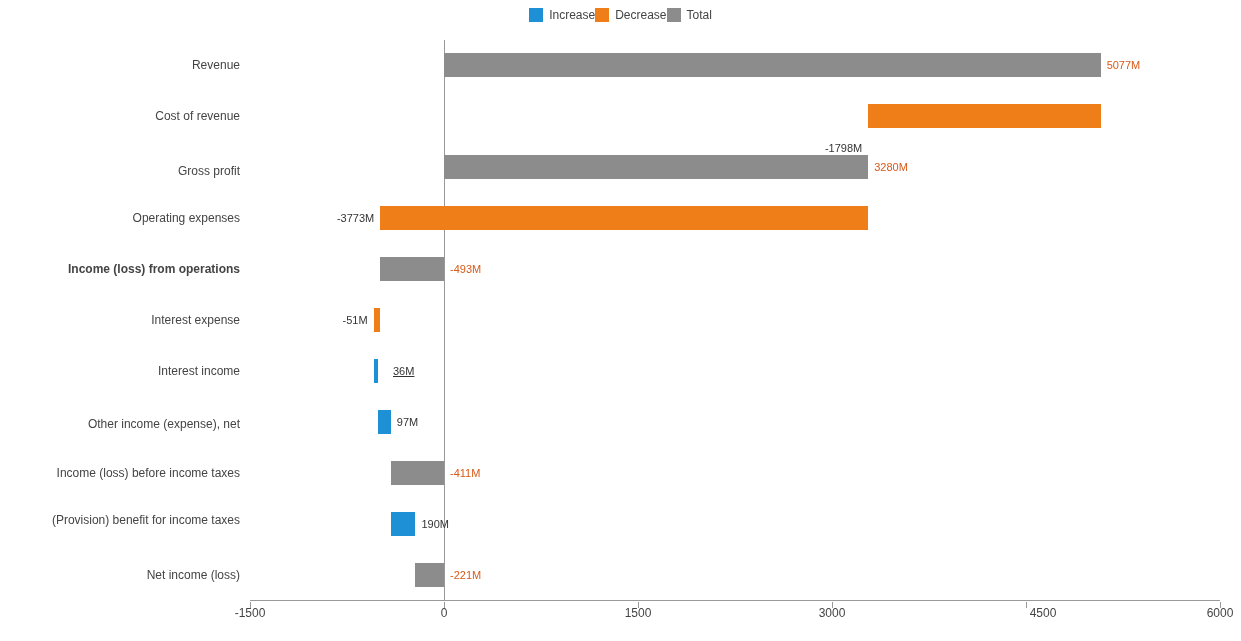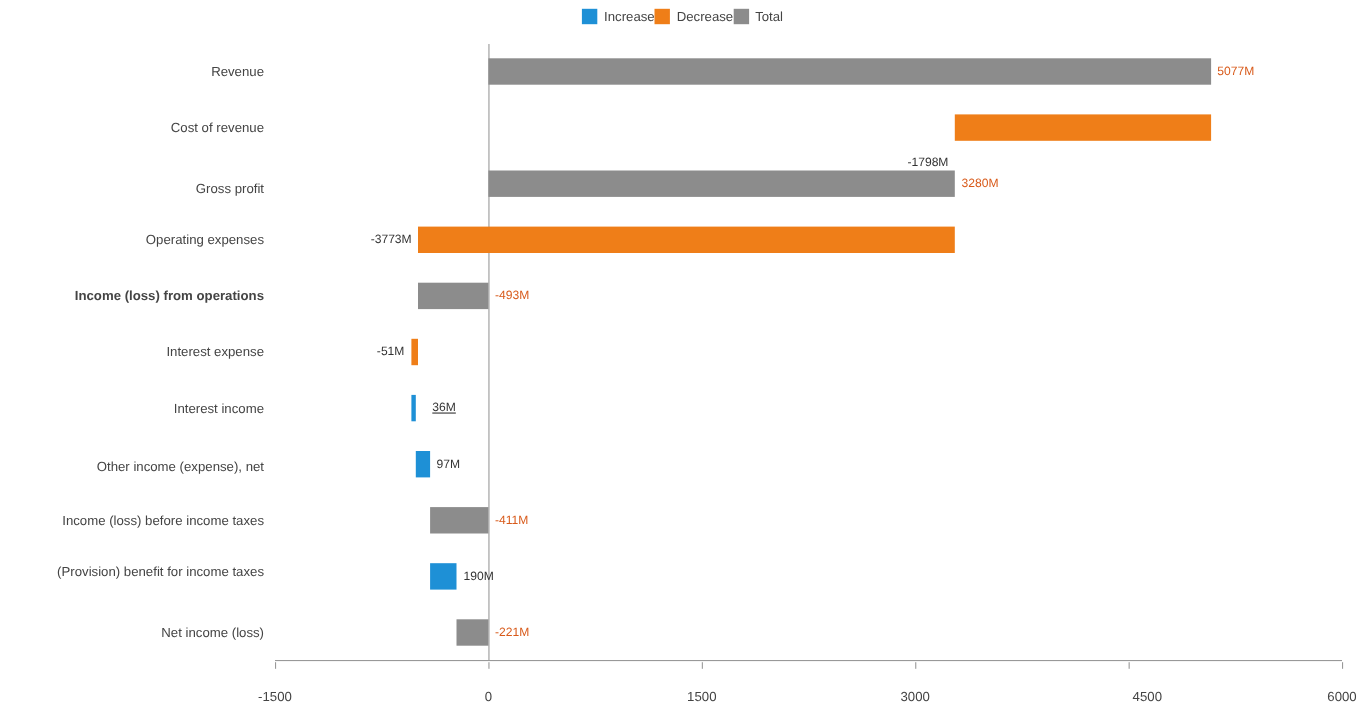--- a/index.html
+++ b/index.html
@@ -86,21 +86,21 @@
   }
   .x-tick {
     position: absolute;
     top: 0;
     width: 1px;
     height: 6px;
     background: #999;
   }
   .x-tick-label {
     position: absolute;
-    top: 24px;
+    top: 4px;
     transform: translateX(-50%);
     font-size: 12px;
     color: #444;
   }
   .x-baseline {
     position: absolute;
     left: 250px;
     top: 570px;
     width: 970px;
     height: 1px;

